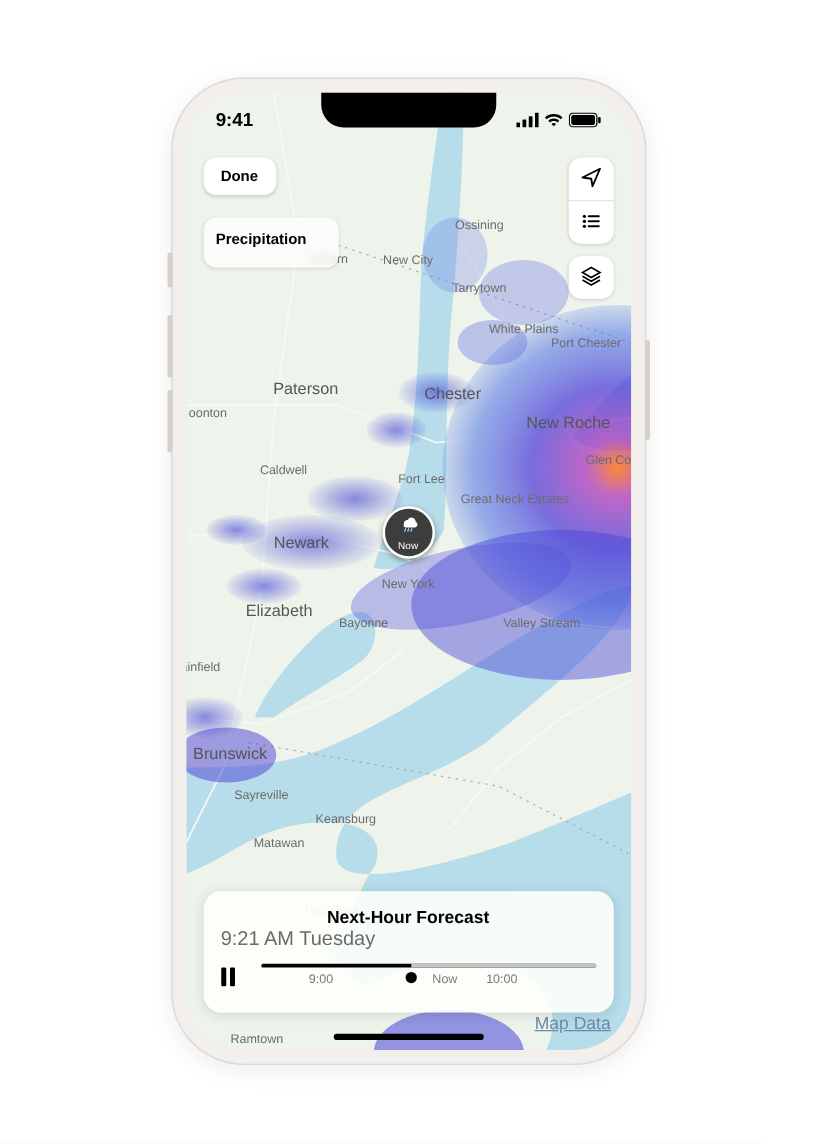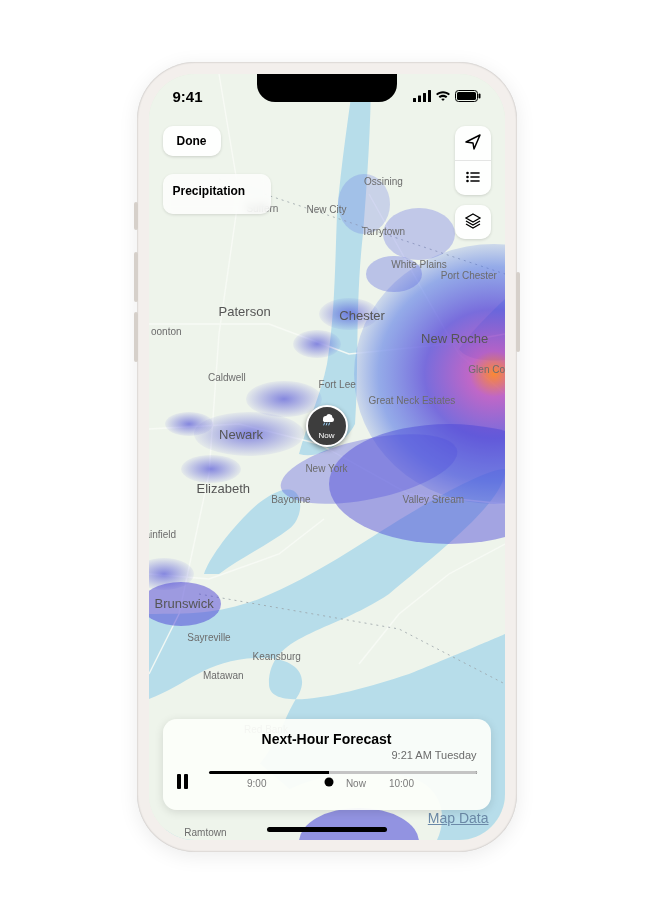--- a/index.html
+++ b/index.html
@@ -177,21 +177,21 @@
   .forecast {
     position:absolute;
     left:14px; right:14px; bottom:30px;
     background: rgba(252,254,250,.94);
     border-radius: 14px;
     padding: 12px 14px 18px 14px;
     box-shadow: 0 2px 10px rgba(0,0,0,.12);
     z-index:30;
   }
   .fc-title { text-align:center; font-size:14px; font-weight:600; }
-  .fc-sub   { text-align:right; font-size:11px; color:#6b6b6b; margin-top:2px;}
+  .fc-sub   { text-align:left; font-size:16px; color:#6b6b6b; margin-top:2px;}
   .fc-row { display:flex; align-items:center; gap:12px; margin-top:10px;}
   .pause-btn { width:20px; display:flex; gap:3px; background:none; border:none;}
   .pause-btn span{ width:4px; height:15px; background:#000; border-radius:1px;}
   .track-wrap { flex:1; position:relative;text-align:center; }
   .track { height:3px; background:#000; border-radius:2px; position:relative;}
   .track::after{
     content:'';
     position:absolute; right:0; top:0; bottom:0;
     width:55%;
     background:#c4c4c4;

